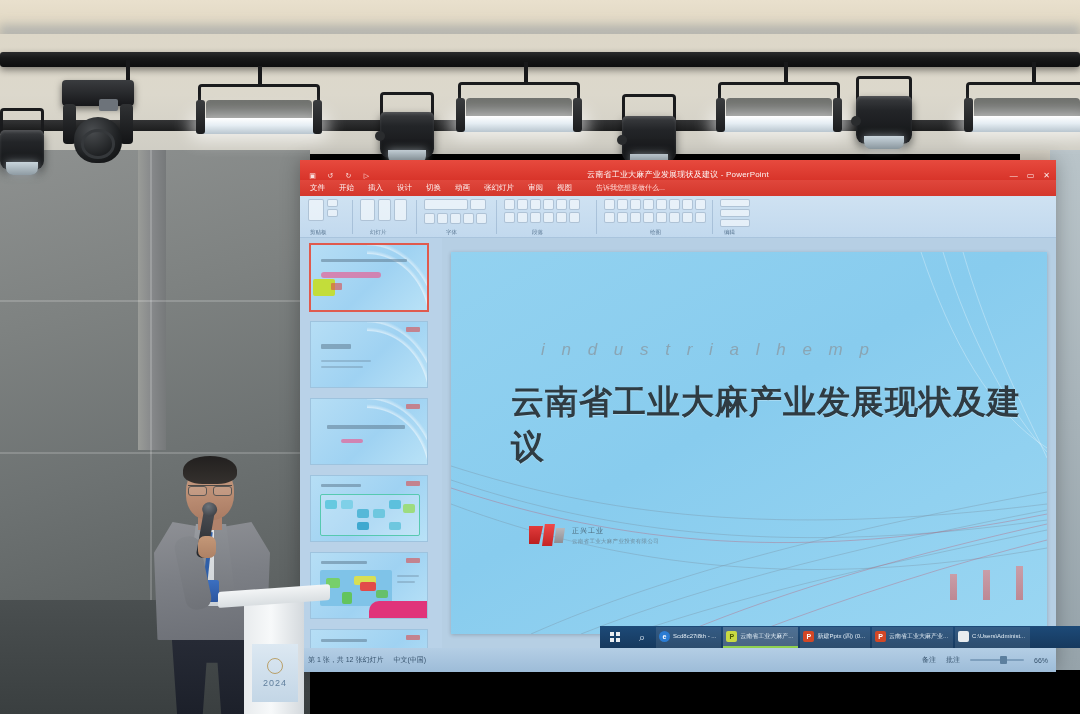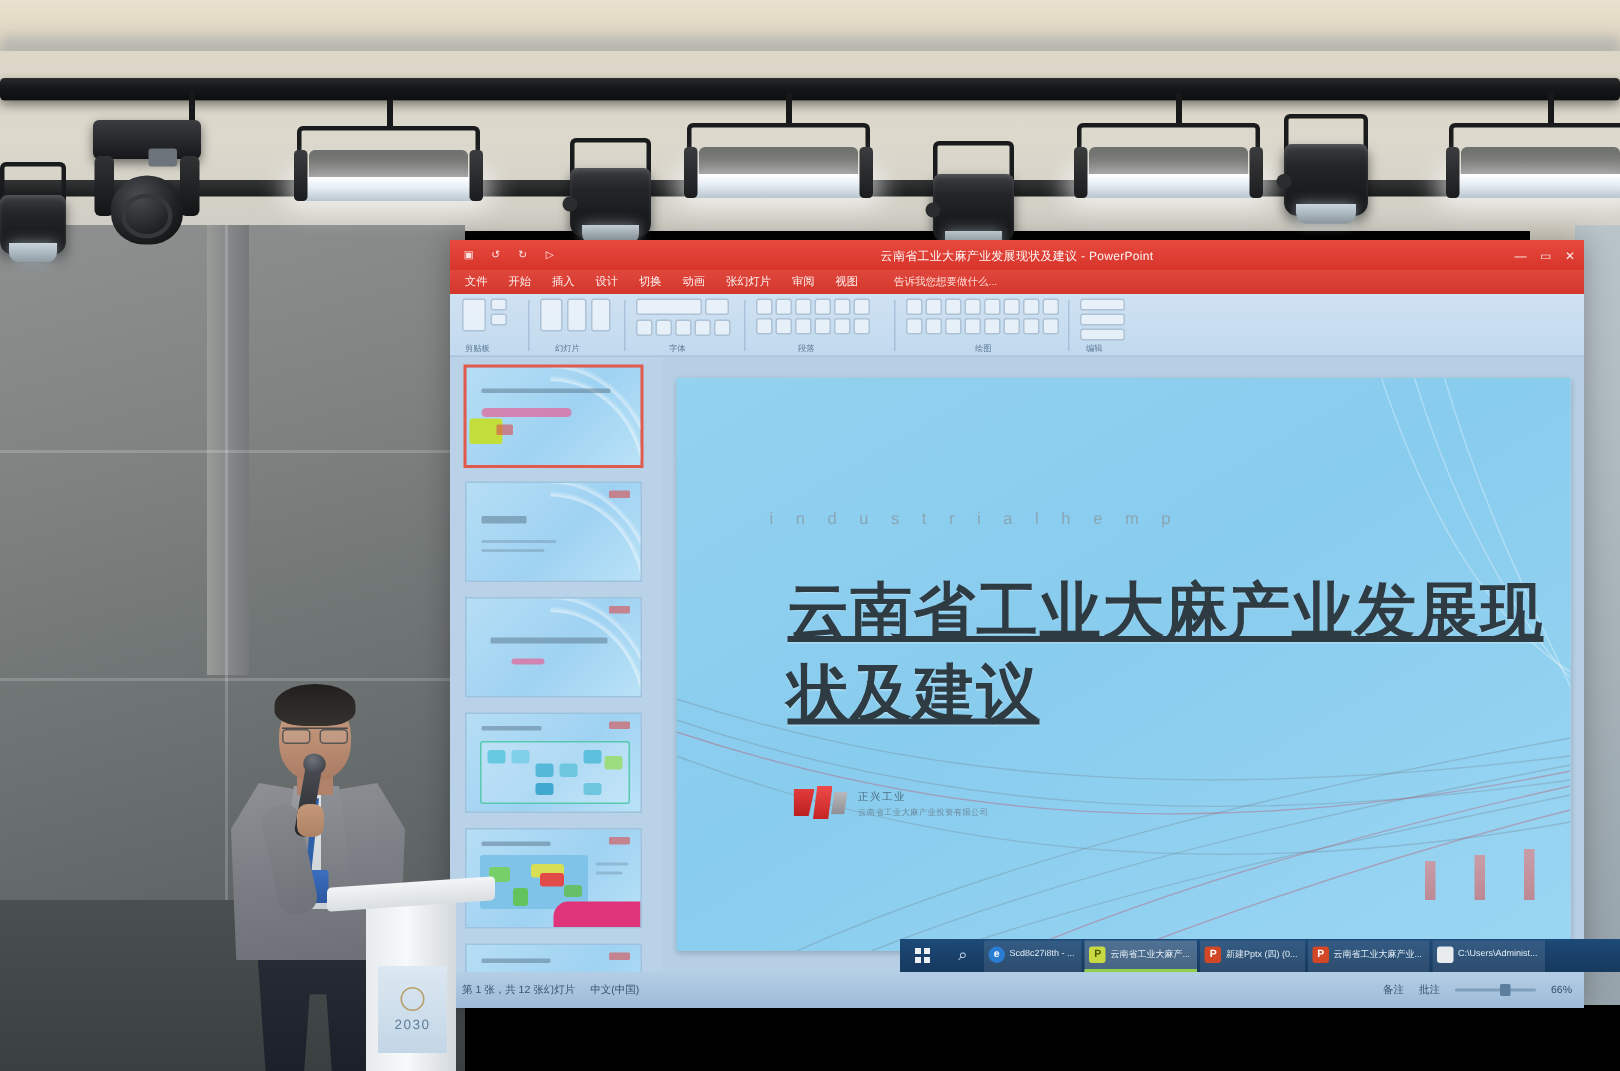--- a/index.html
+++ b/index.html
@@ -126,21 +126,21 @@
   
   .screen {
     position:absolute; left:300px; top:160px; width:756px; height:512px;
     background:#bcd3e6;
     box-shadow:0 0 18px rgba(0,0,0,.28);
   }
   
   .pp-titlebar {
     position:absolute; left:0; top:0; width:100%; height:20px;
     background:linear-gradient(180deg,#e74a3e,#d8342a);
-    display:flex; align-items:center;
+    display:flex; align-items:flex-end;
   }
   .pp-qat { display:flex; align-items:center; gap:9px; padding-left:8px; }
   .qat-ico {
     width:9px; height:9px; opacity:.85;
     display:flex; align-items:center; justify-content:center;
     color:#fff; font-size:7px; line-height:1;
   }
   .pp-doctitle {
     position:absolute; left:0; right:0; text-align:center;
     font-size:8px; color:#fff; letter-spacing:.2px; opacity:.95;
@@ -200,30 +200,30 @@
     position:absolute; left:142px; top:78px; right:0; bottom:24px;
     background:#b6cfe4; display:flex; align-items:center; justify-content:center;
   }
   .slide {
     position:relative; width:596px; height:382px;
     background:linear-gradient(150deg,#93d2f0 0%,#88ccee 45%,#9ad6f2 100%);
     overflow:hidden; box-shadow:0 1px 4px rgba(0,0,0,.2);
   }
   .slide-waves { position:absolute; inset:0; pointer-events:none; }
   .slide-sub {
-    position:absolute; left:62px; top:88px;
-    font-size:11px; letter-spacing:6px; color:#8aa5b4; font-weight:300;
+    position:absolute; left:90px; top:88px;
+    font-size:17px; letter-spacing:6px; color:#8aa5b4; font-weight:300;
     font-family:"Liberation Sans", sans-serif;
+    font-style:italic;
   }
   .slide-title {
-    position:absolute; left:74px; top:128px;
-    font-size:41px; font-weight:bold; color:#2f3b42; letter-spacing:1px;
+    position:absolute; left:60px; top:128px;
+    font-size:33px; font-weight:bold; color:#2f3b42; letter-spacing:1px;
     font-family:"DejaVu Sans", sans-serif;
     text-shadow:0 1px 0 rgba(255,255,255,.25);
-    text-decoration:underline;
   }
   .slide-pill {
     position:absolute; left:78px; top:223px;
     padding:7px 18px; border-radius:14px;
     background:linear-gradient(90deg,#d9578f,#d44f8c 70%,#cf4a88);
     color:#fff; font-size:11.5px; letter-spacing:.5px; white-space:nowrap;
     font-family:"DejaVu Sans", sans-serif;
     box-shadow:0 1px 3px rgba(0,0,0,.18);
   }
   .slide-logo { position:absolute; left:78px; top:272px; display:flex; align-items:center; gap:7px; }
@@ -770,17 +770,17 @@
     <div class="sp-arm"></div>
     <div class="sp-mic"></div>
     <div class="sp-hand"></div>
   </div>
 
   <div class="podium">
     <div class="podium-col"></div>
     <div class="podium-top"></div>
     <div class="podium-plate">
       <div class="podium-emblem"></div>
-      <div class="podium-year">2030</div>
+      <div class="podium-year">2024</div>
     </div>
   </div>
 
 </div>
 
 </body></html>

